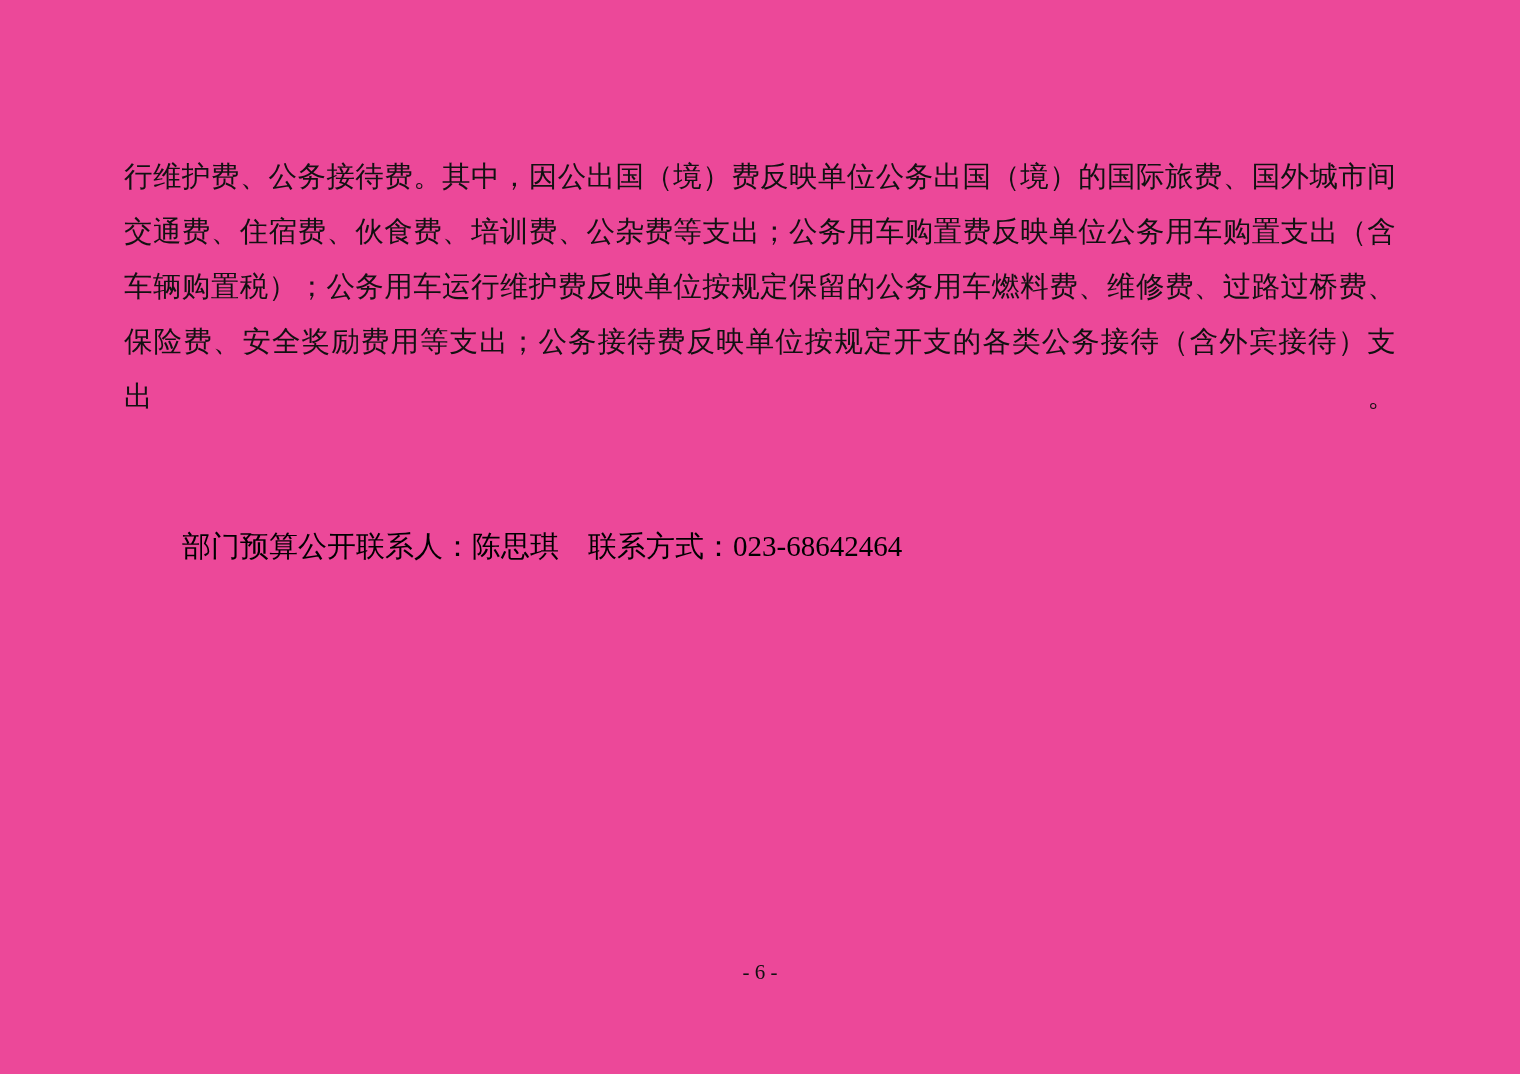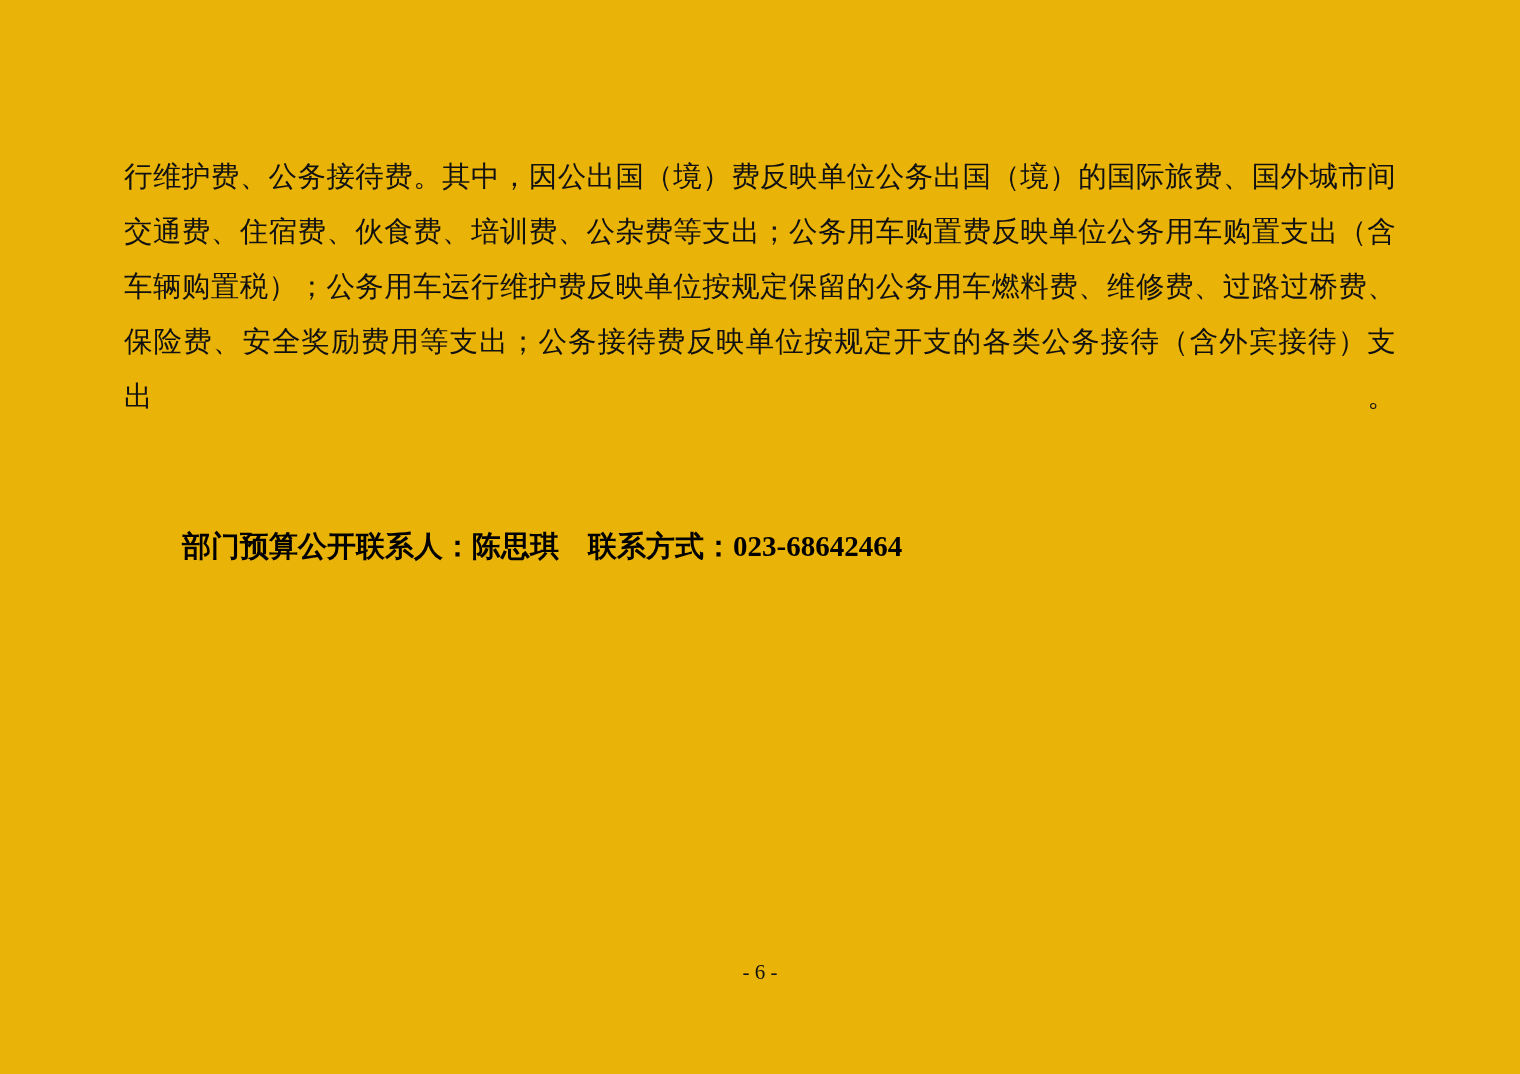--- a/index.html
+++ b/index.html
@@ -4,21 +4,21 @@
 <style>
   html, body {
     margin: 0;
     padding: 0;
     background: #ffffff;
   }
   .page {
     position: relative;
     width: 1520px;
     height: 1074px;
-    background: #eab308;
+    background: #ec4899;
     overflow: hidden;
     font-family: "Liberation Serif", "DejaVu Serif", serif;
     color: #000000;
   }
   .body-block {
     position: absolute;
     left: 124px;
     top: 120px;
     width: 1272px;
   }
@@ -29,21 +29,21 @@
     text-align-last: justify;
     letter-spacing: 0.2px;
     color: #111111;
   }
   .contact-line {
     position: absolute;
     left: 182px;
     top: 524px;
     font-size: 29px;
     line-height: 44px;
-    font-weight: bold;
+    font-weight: normal;
     color: #000000;
     white-space: pre;
   }
   .page-number {
     position: absolute;
     left: 0;
     right: 0;
     top: 960px;
     text-align: center;
     font-size: 21px;

